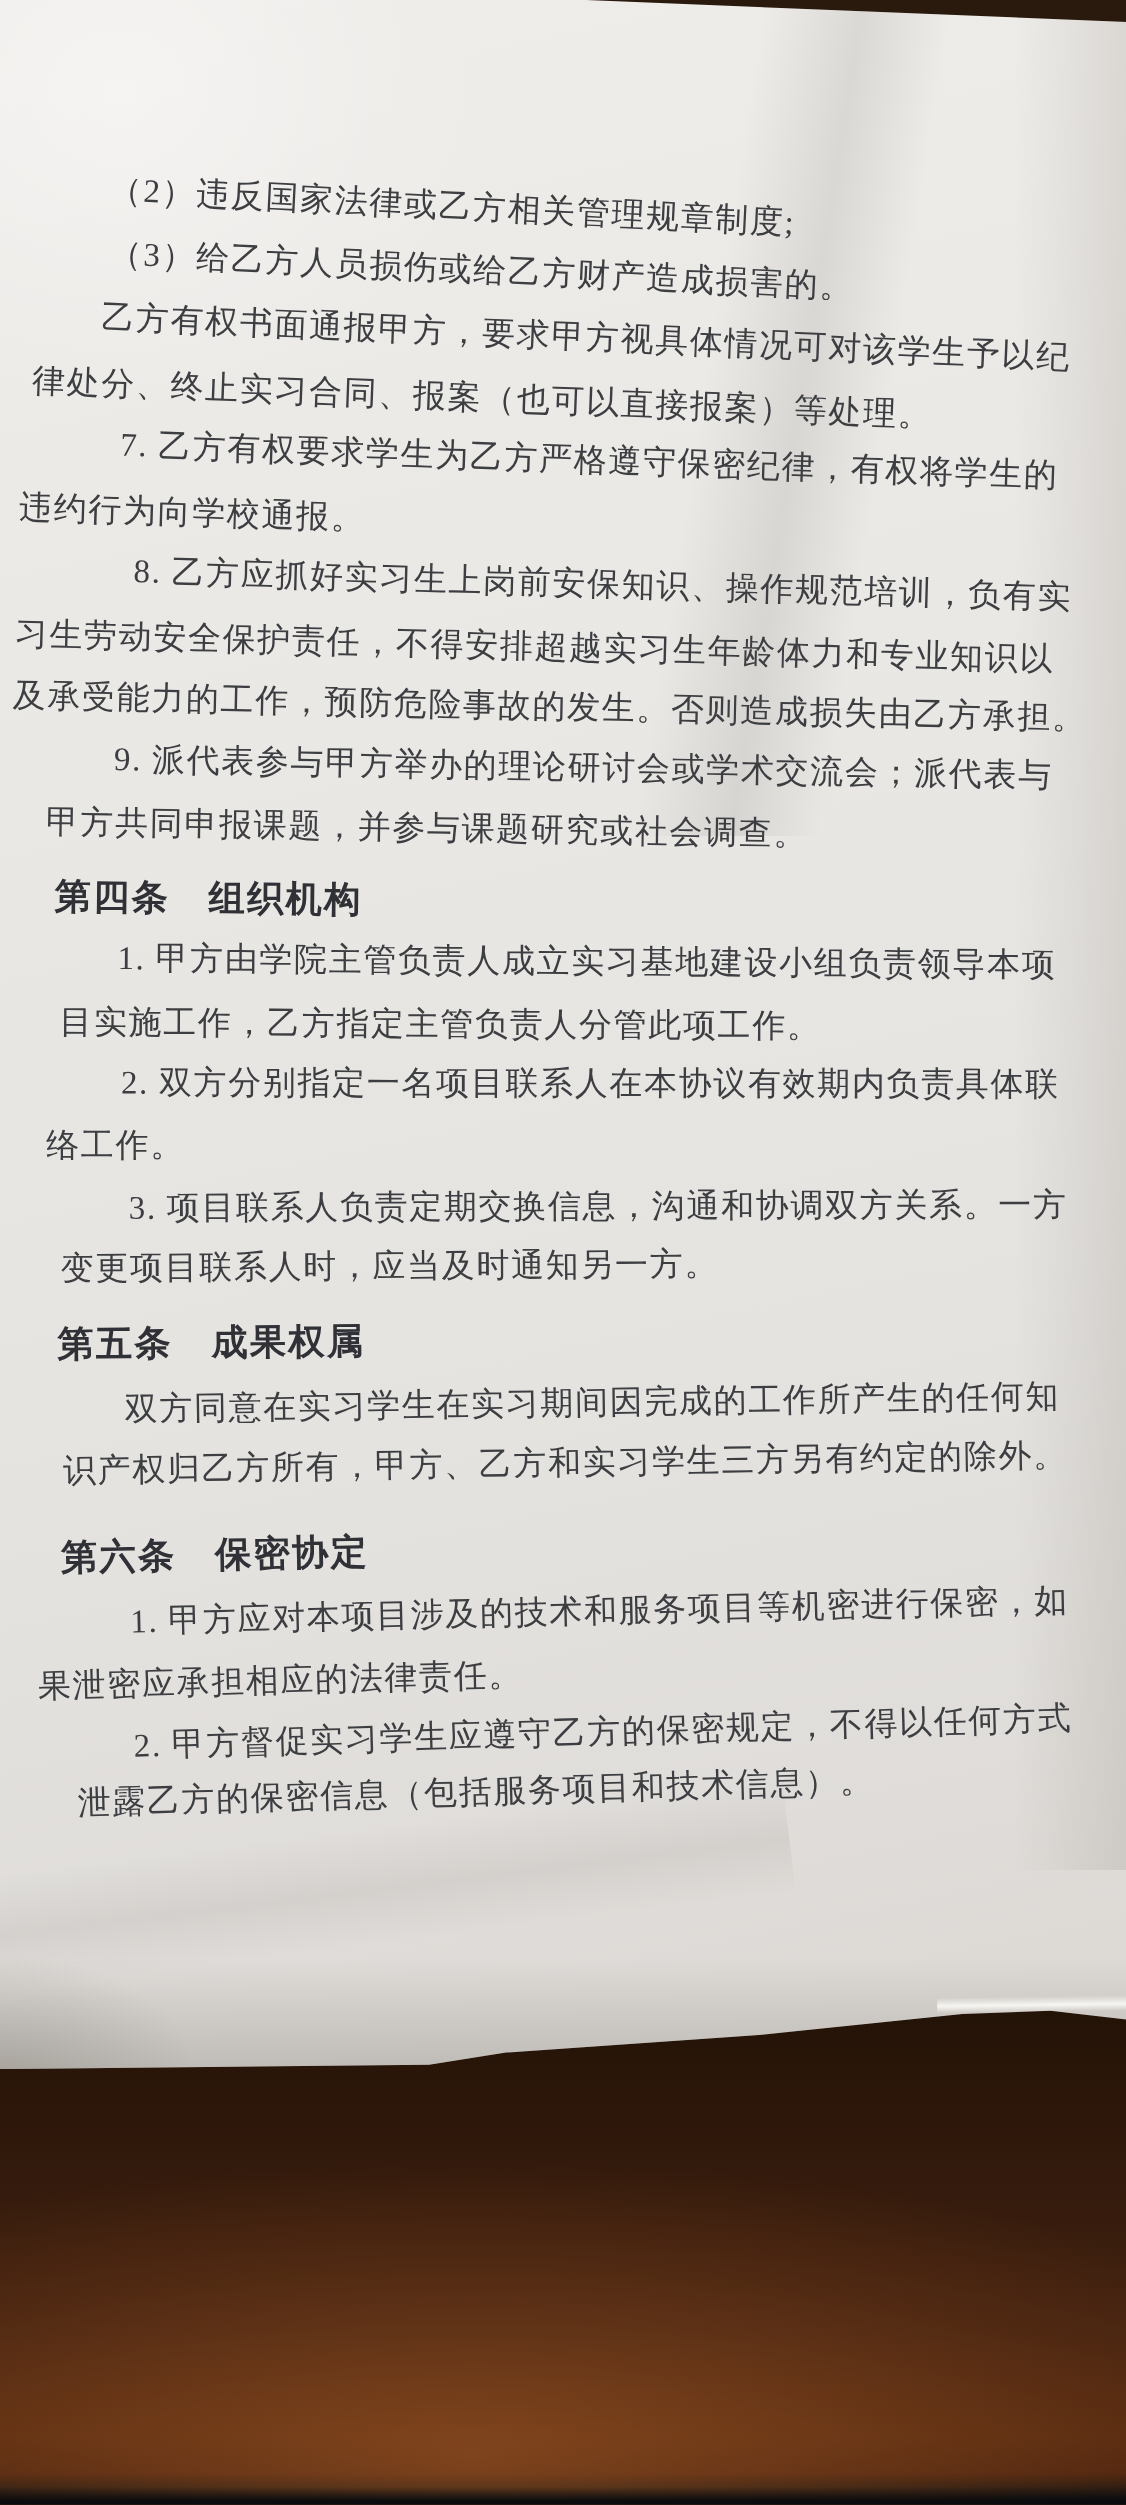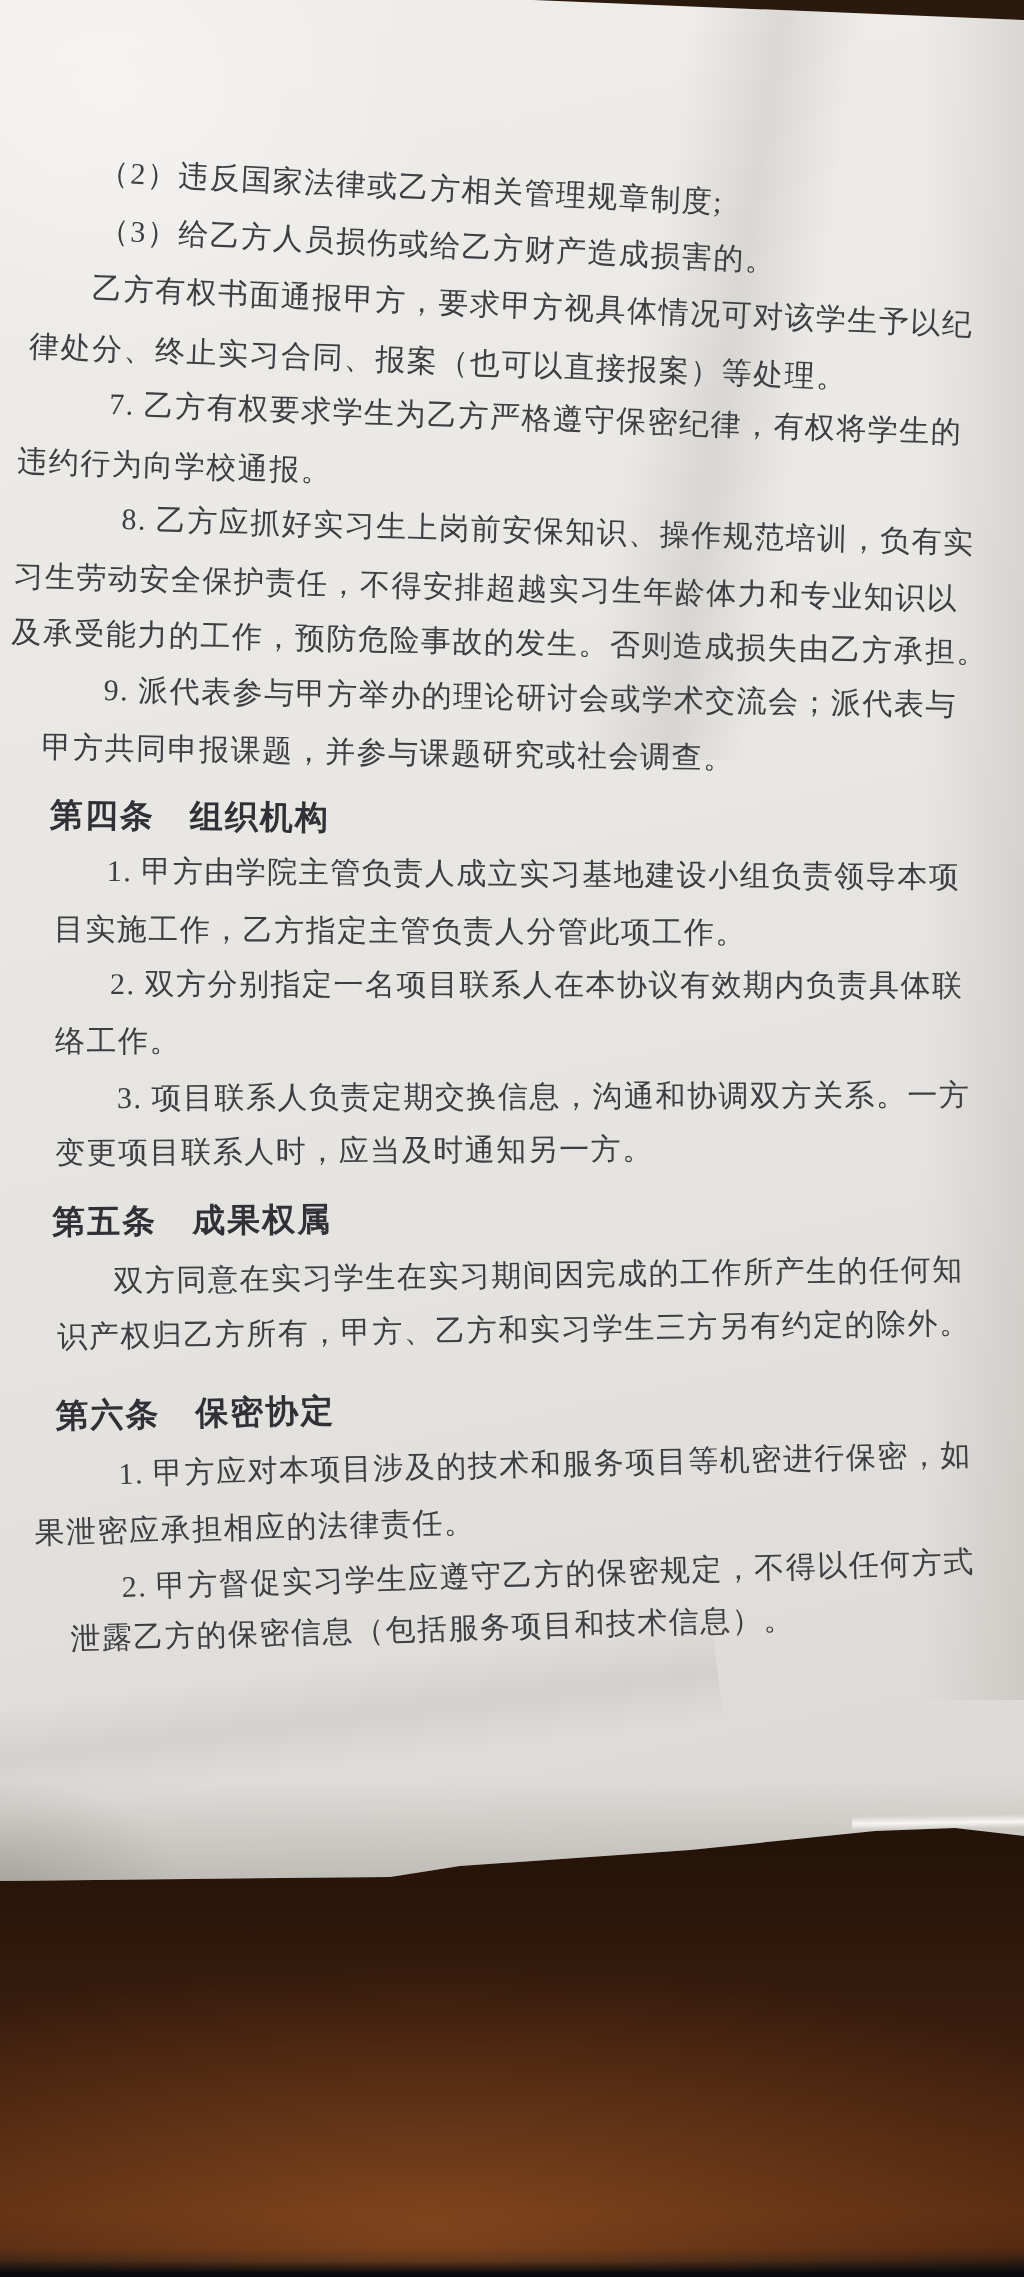--- a/index.html
+++ b/index.html
@@ -86,21 +86,21 @@
         <div class="line body" style="top: 441px; left: 18px; transform: rotate(1.8deg);">违约行为向学校通报。</div>
         <div class="line body" style="top: 499px; left: 122px; transform: rotate(1.6deg);">8. 乙方应抓好实习生上岗前安保知识、操作规范培训，负有实</div>
         <div class="line body" style="top: 556px; left: 14px; transform: rotate(1.4deg);">习生劳动安全保护责任，不得安排超越实习生年龄体力和专业知识以</div>
         <div class="line body" style="top: 612px; left: 12px; transform: rotate(1.2deg);">及承受能力的工作，预防危险事故的发生。否则造成损失由乙方承担。</div>
         <div class="line body" style="top: 670px; left: 104px; transform: rotate(1deg);">9. 派代表参与甲方举办的理论研讨会或学术交流会；派代表与</div>
         <div class="line body" style="top: 727px; left: 42px; transform: rotate(0.9deg);">甲方共同申报课题，并参与课题研究或社会调查。</div>
         <div class="line heading" style="top: 793px; left: 50px; transform: rotate(0.6deg);">第四条　组织机构</div>
         <div class="line body" style="top: 851px; left: 107px; transform: rotate(0.4deg);">1. 甲方由学院主管负责人成立实习基地建设小组负责领导本项</div>
         <div class="line body" style="top: 909px; left: 54px; transform: rotate(0.3deg);">目实施工作，乙方指定主管负责人分管此项工作。</div>
         <div class="line body" style="top: 964px; left: 110px; transform: rotate(0.1deg);">2. 双方分别指定一名项目联系人在本协议有效期内负责具体联</div>
-        <div class="line body" style="top: 1021px; left: 55px; transform: rotate(0deg);">络工作。</div>
+        <div class="line body" style="top: 1021px; left: 42px; transform: rotate(0deg);">络工作。</div>
         <div class="line body" style="top: 1078px; left: 117px; transform: rotate(-0.2deg);">3. 项目联系人负责定期交换信息，沟通和协调双方关系。一方</div>
         <div class="line body" style="top: 1133px; left: 55px; transform: rotate(-0.4deg);">变更项目联系人时，应当及时通知另一方。</div>
         <div class="line heading" style="top: 1200px; left: 52px; transform: rotate(-0.6deg);">第五条　成果权属</div>
         <div class="line body" style="top: 1261px; left: 113px; transform: rotate(-0.8deg);">双方同意在实习学生在实习期间因完成的工作所产生的任何知</div>
         <div class="line body" style="top: 1317px; left: 57px; transform: rotate(-0.9deg);">识产权归乙方所有，甲方、乙方和实习学生三方另有约定的除外。</div>
         <div class="line heading" style="top: 1394px; left: 55px; transform: rotate(-1.1deg);">第六条　保密协定</div>
         <div class="line body" style="top: 1454px; left: 118px; transform: rotate(-1.3deg);">1. 甲方应对本项目涉及的技术和服务项目等机密进行保密，如</div>
         <div class="line body" style="top: 1513px; left: 34px; transform: rotate(-1.4deg);">果泄密应承担相应的法律责任。</div>
         <div class="line body" style="top: 1567px; left: 121px; transform: rotate(-1.7deg);">2. 甲方督促实习学生应遵守乙方的保密规定，不得以任何方式</div>
         <div class="line body" style="top: 1619px; left: 70px; transform: rotate(-1.6deg);">泄露乙方的保密信息（包括服务项目和技术信息）。</div>

